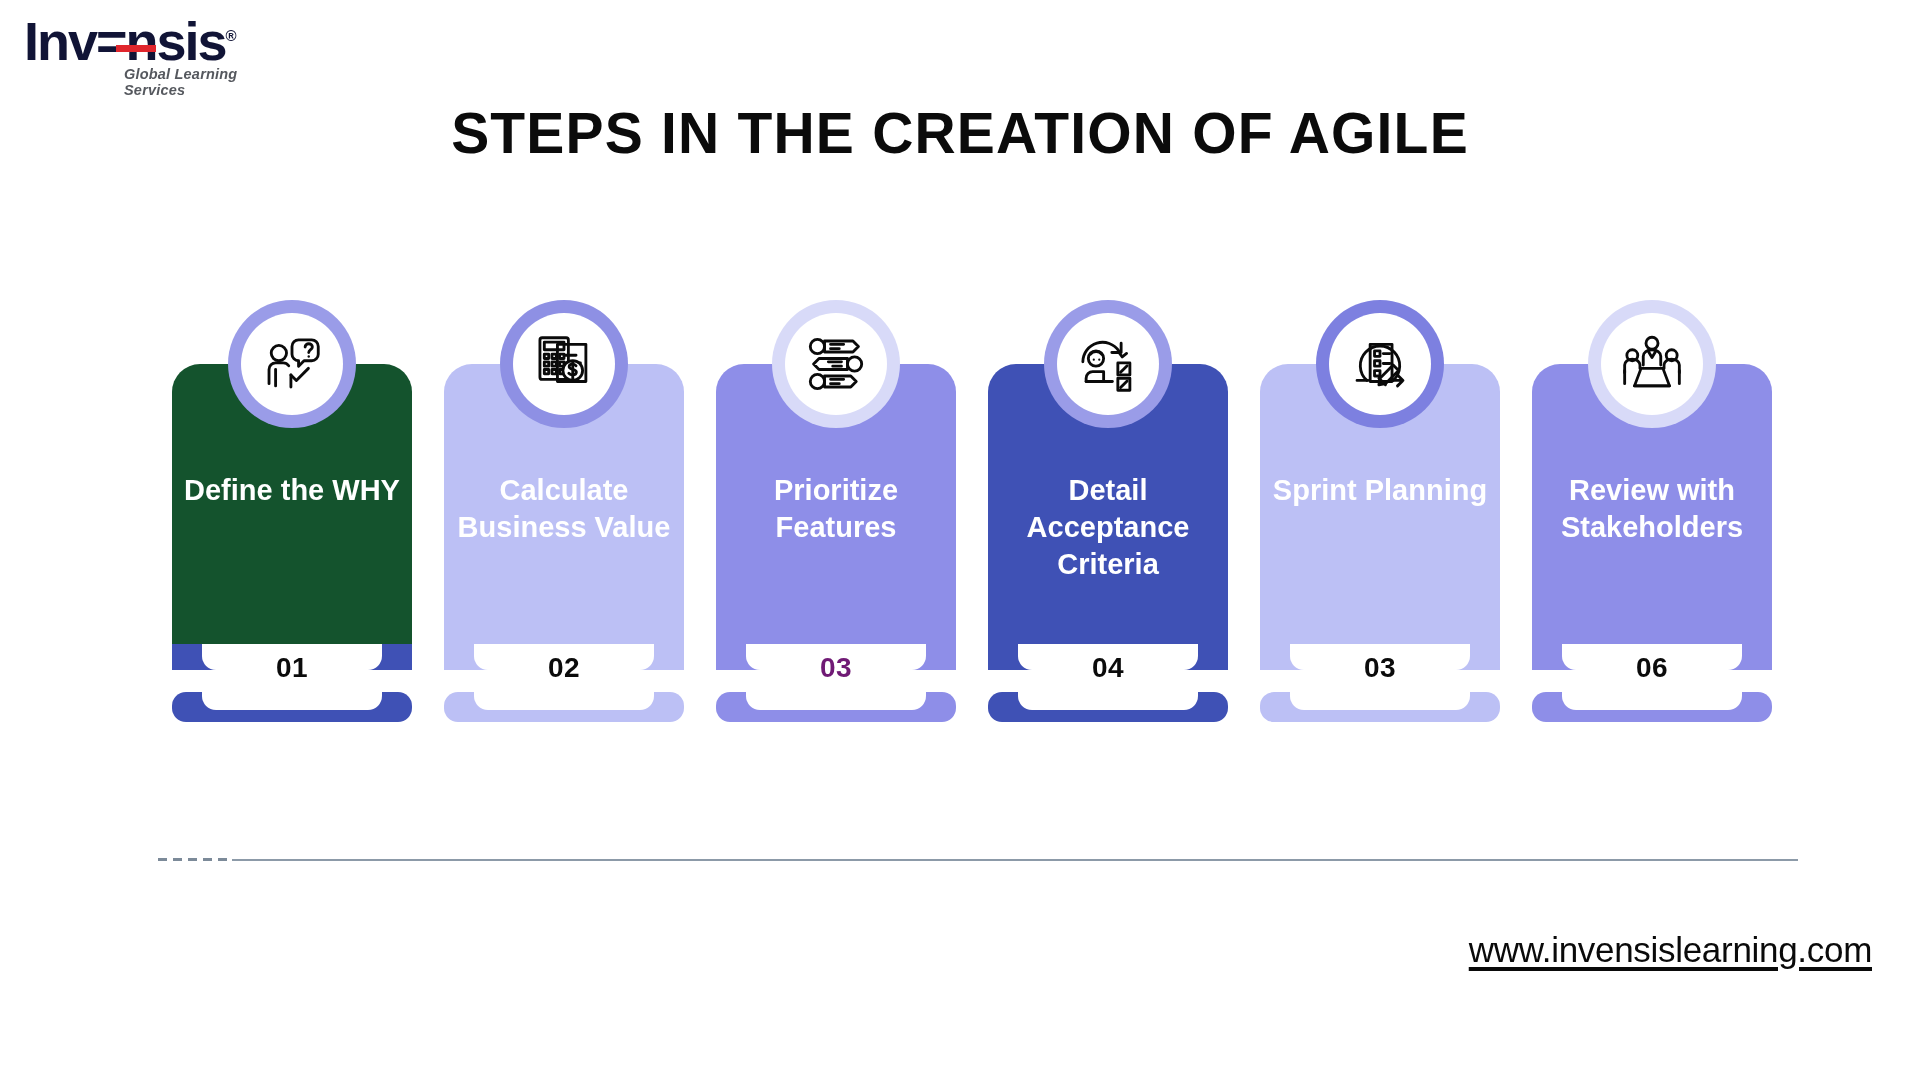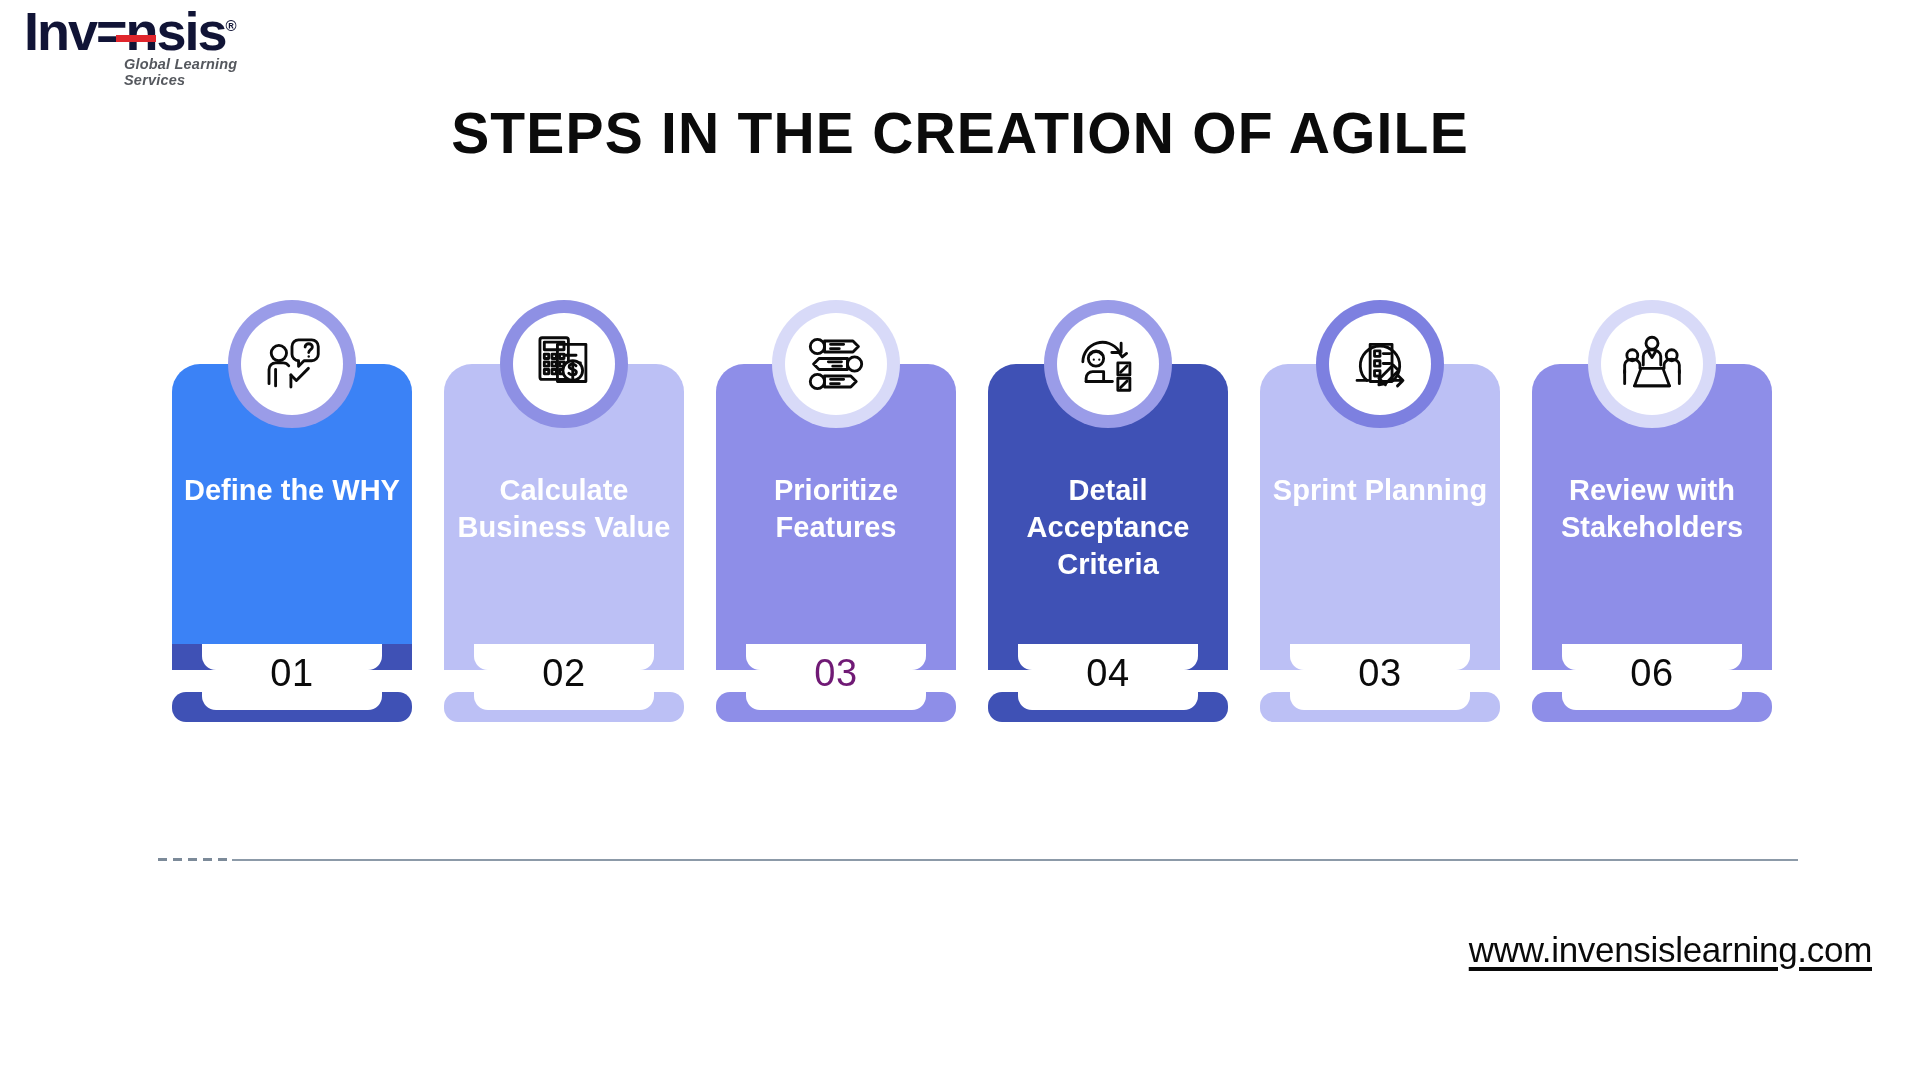--- a/index.html
+++ b/index.html
@@ -5,21 +5,21 @@
   * { box-sizing: border-box; margin: 0; padding: 0; }
   html, body {
     width: 1920px; height: 1080px;
     background: #ffffff;
     font-family: "Liberation Sans", sans-serif;
     overflow: hidden;
   }
   .page { position: relative; width: 1920px; height: 1080px; background:#fff; }
 
   
-  .logo { position: absolute; left: 24px; top: 4px; width: 270px; height: 72px; }
+  .logo { position: absolute; left: 24px; top: 14px; width: 270px; height: 72px; }
   .logo-word {
     font-family: "Liberation Sans", sans-serif;
     font-size: 54px; font-weight: 700; letter-spacing: -2px;
     color: #111436; line-height: 1; position: relative; display: inline-block;
   }
   .logo-reg { font-size: 15px; vertical-align: super; font-weight:700; }
   .logo-bar {
     position: absolute; left: 92px; top: 31px;
     width: 40px; height: 7px; background: #e0262d;
   }
@@ -73,21 +73,21 @@
   .notch {
     position: absolute; left: 0; top: 344px; width: 240px; height: 26px; z-index: 1;
   }
   .notch-fill { position:absolute; left:0; top:0; width:240px; height:26px; }
   .notch-cut {
     position:absolute; left: 30px; top: 0; width: 180px; height: 26px;
     background: #ffffff; border-radius: 0 0 14px 14px;
   }
   .num {
     position: absolute; left: 0; right: 0; top: 352px;
-    text-align: center; font-size: 38px; font-weight: 400; color: #0b0b0b;
+    text-align: center; font-size: 28px; font-weight: 700; color: #0b0b0b;
     z-index: 4; letter-spacing: .5px;
   }
   .foot {
     position: absolute; left: 0; top: 392px; width: 240px; height: 30px;
     border-radius: 14px; z-index: 1;
   }
   .foot-cut {
     position:absolute; left: 30px; top: -2px; width: 180px; height: 20px;
     background:#ffffff; border-radius: 0 0 14px 14px;
   }
@@ -120,21 +120,21 @@
     <div class="logo-tag">Global Learning Services</div>
   </div>
 
   <h1 class="title">
     <span>STEPS IN THE CREATION OF AGILE</span><br>
   </h1>
 
   <div class="cards">
 
     <div class="card-col">
-      <div class="body" style="background: #3b82f6;">
+      <div class="body" style="background: #14532d;">
         <div class="body-label">Define the WHY</div>
       </div>
       <div class="notch">
         <div class="notch-fill" style="background: rgb(63, 81, 181);"></div>
         <div class="notch-cut"></div>
       </div>
       <div class="num" style="color: rgb(11, 11, 11);">01</div>
       <div class="foot" style="background: rgb(63, 81, 181);">
         <div class="foot-cut"></div>
       </div>

